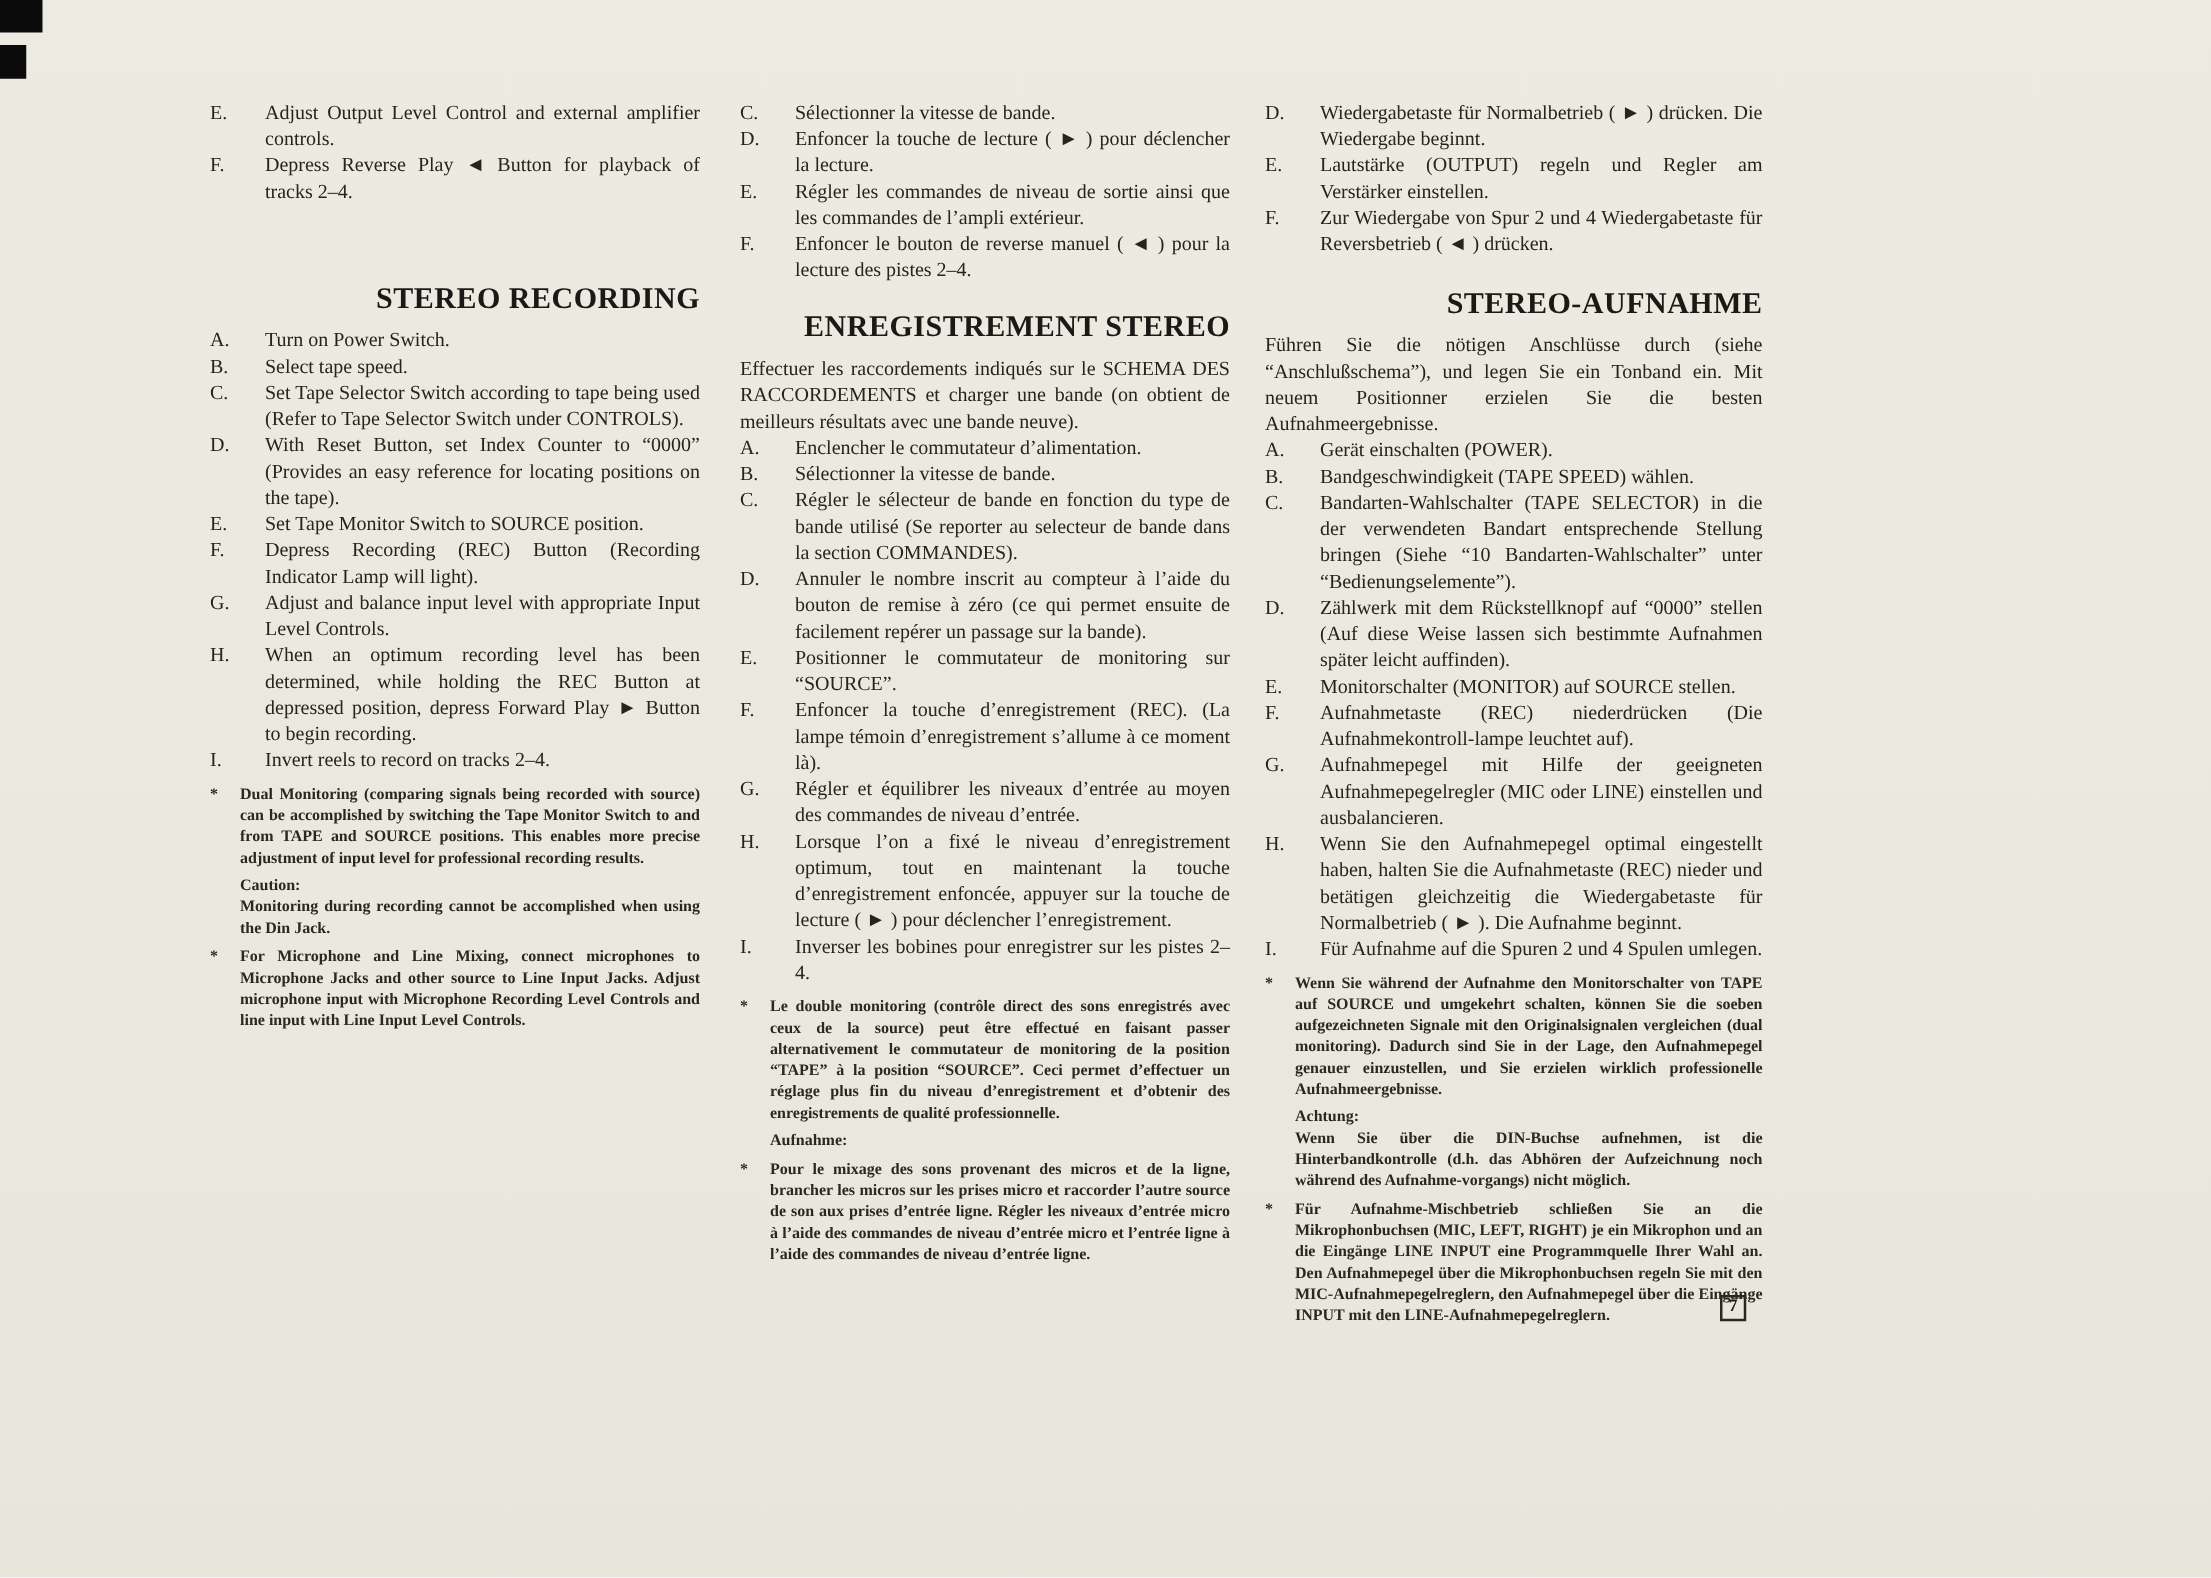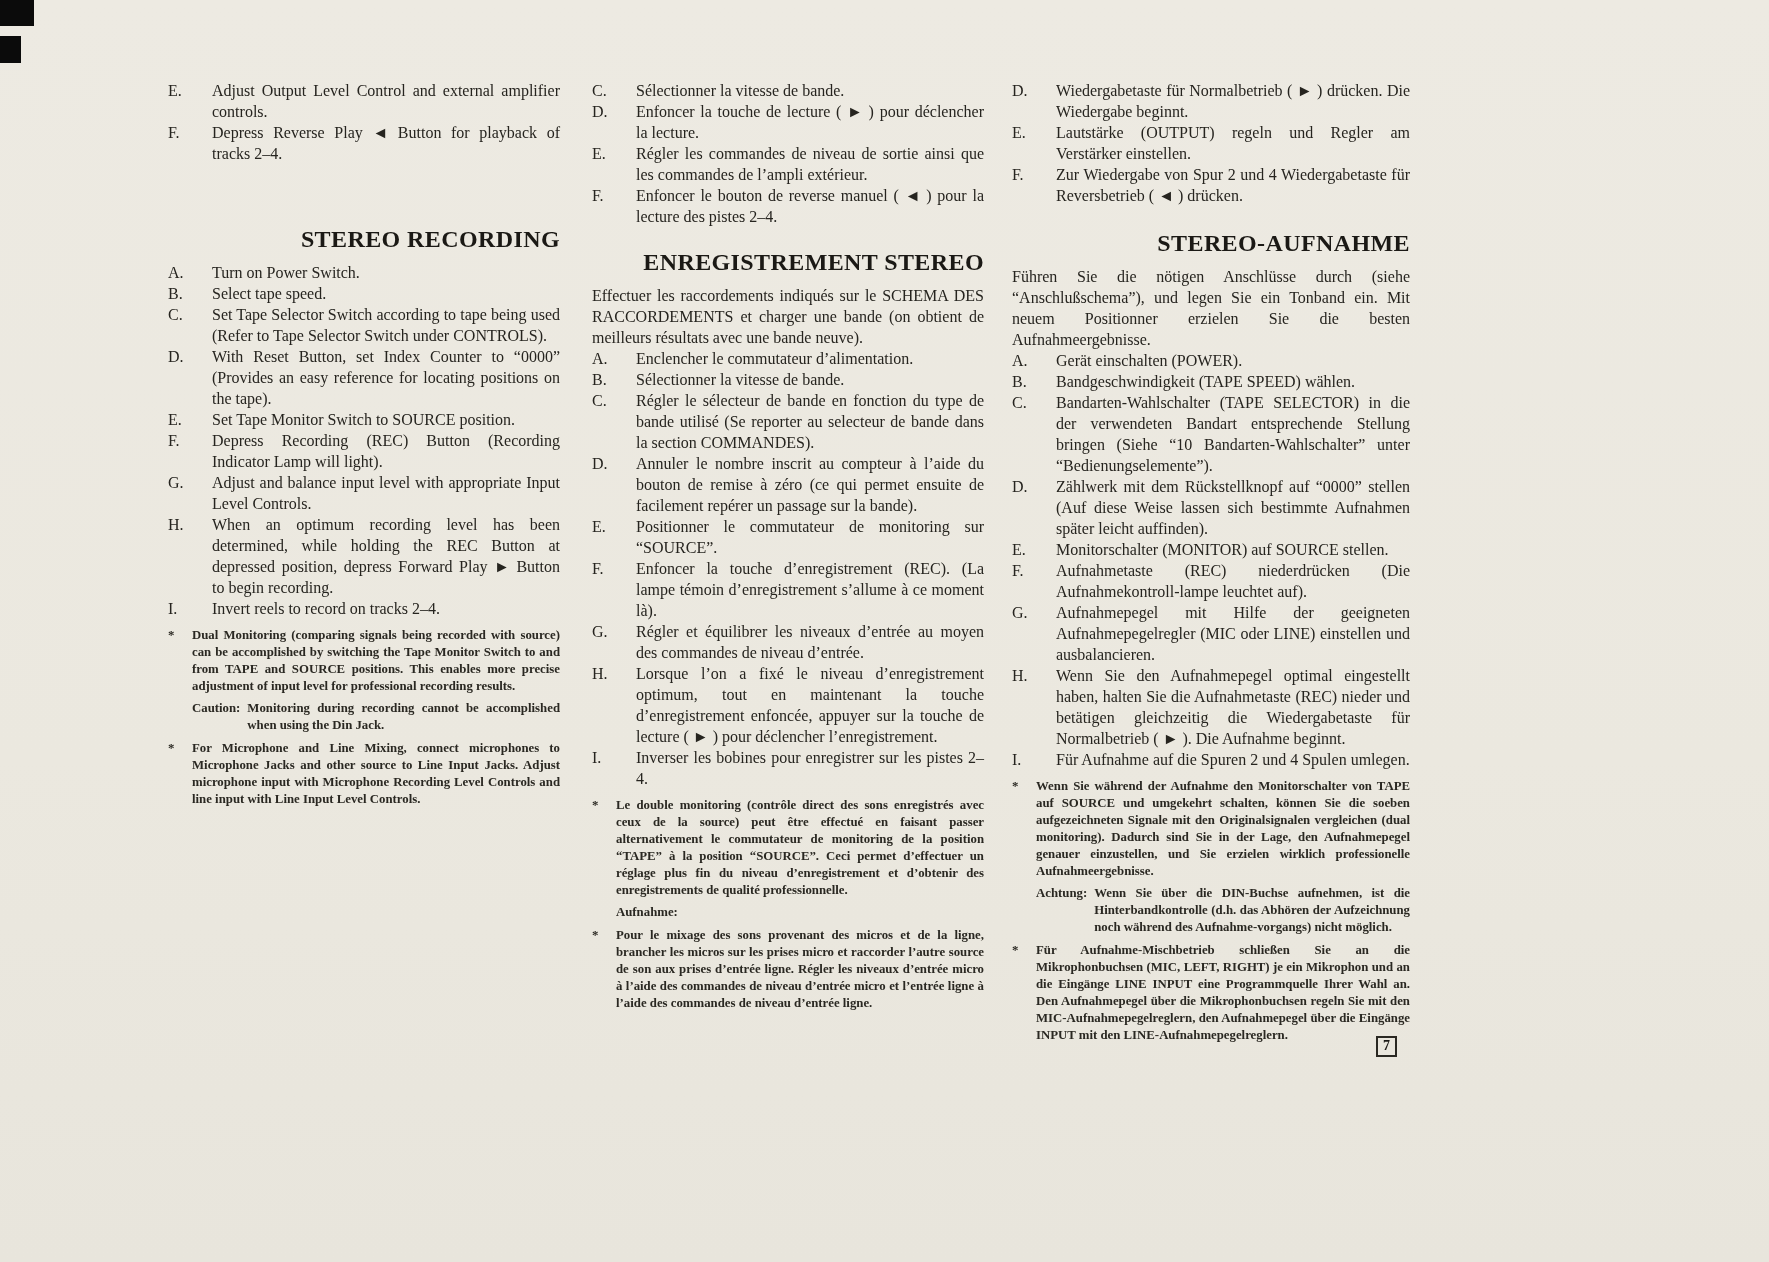--- a/index.html
+++ b/index.html
@@ -61,20 +61,21 @@
   }
   .note .bullet { flex:0 0 24px; }
   .note .txt { flex:1; }
   .caution {
     display:flex;
     font-size:12.8px;
     font-weight:bold;
     line-height:17px;
     margin:2px 0 6px 24px;
     color:#2a2822;
+    flex-direction:column;
   }
   .caution .lbl { flex:0 0 auto; padding-right:7px; }
   .caution .txt { flex:1; text-align:justify; }
 
   .page-number {
     position:absolute;
     left:1376px;
     top:1036px;
     border:2px solid #2a2822;
     padding:0 5px 1px 5px;

